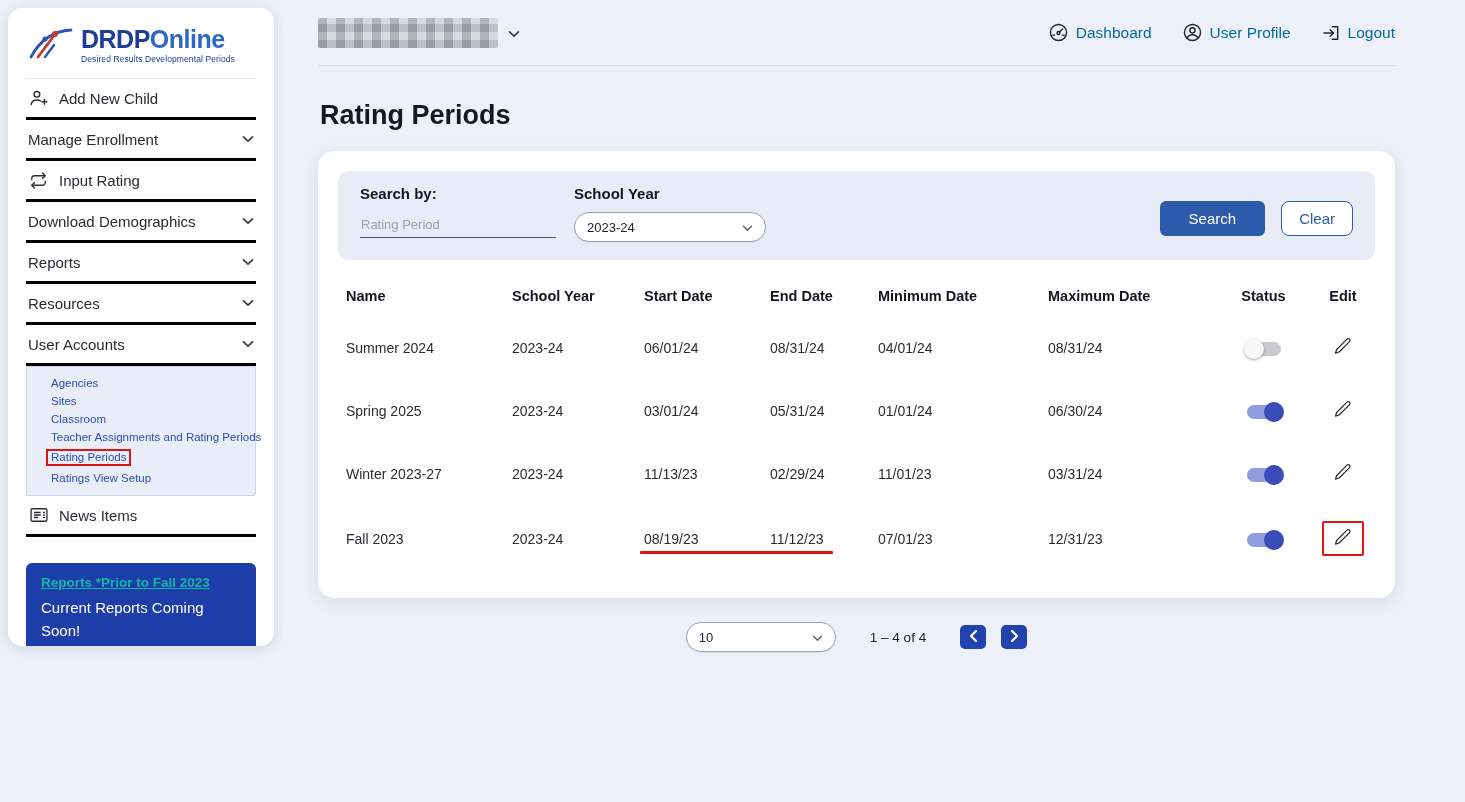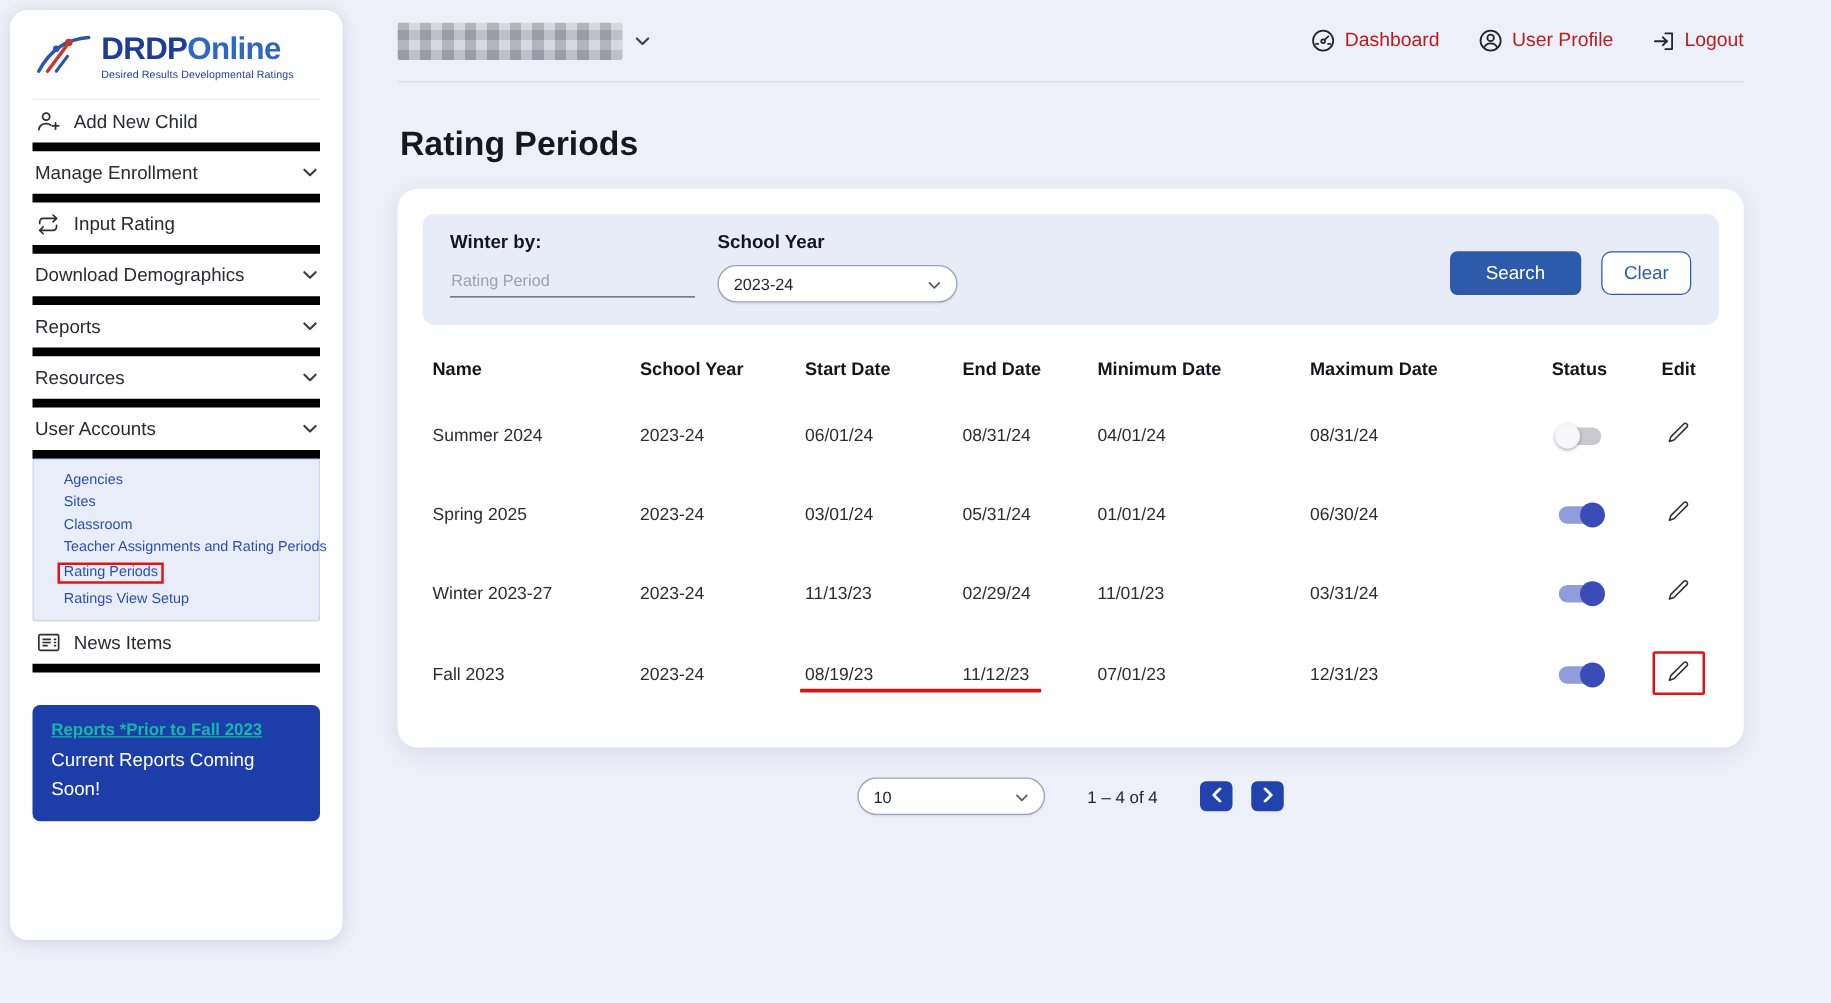--- a/index.html
+++ b/index.html
@@ -3,33 +3,33 @@
 <meta charset="utf-8">
 <style>
   * { box-sizing: border-box; }
   html, body { width: 1465px; height: 802px; margin: 0; padding: 0; overflow: hidden; }
   body { background: #edf0f8; font-family: "Liberation Sans", sans-serif; color: #222; }
 
   .app { display: flex; width: 100%; height: 100%; }
 
   
   .sidebar {
-    width: 266px; min-width: 266px; height: 744px; margin: 8px 8px 8px 8px;
+    width: 266px; min-width: 266px; height: 638px; margin: 8px 8px 8px 8px;
     background: #fff; border-radius: 14px; box-shadow: 0 2px 12px rgba(30,40,90,.14);
     padding: 14px 18px 16px; overflow: hidden; position: relative;
   }
   .logo { display: flex; align-items: center; gap: 7px; padding: 2px 0 12px 2px; border-bottom: 1px solid #e7e9f0; }
   .logo-line { font-weight: 800; font-size: 25px; letter-spacing: -0.5px; line-height: 1; }
   .logo-drdp { color: #1e3d96; }
   .logo-online { color: #2f67c4; }
   .logo-tagline { font-size: 8.5px; color: #1e3d96; margin-top: 2px; letter-spacing: 0.1px; }
 
   .menu-item {
     display: flex; align-items: center; gap: 10px; height: 41px;
-    border-bottom: 7px solid #000000; font-size: 15px; color: #2a2a33;
+    border-bottom: 3px solid #000000; font-size: 15px; color: #2a2a33;
     cursor: pointer; padding: 0 2px;
   }
   .mi-icon { width: 21px; display: inline-flex; justify-content: center; }
   .mi-label { flex: 0 1 auto; }
   .mi-chevron { margin-left: auto; display: inline-flex; align-items: center; }
 
   .submenu {
     background: #e9edf8; border: 1px solid #ccd4ea; border-radius: 2px;
     padding: 7px 0 8px; margin: 0;
   }
@@ -47,21 +47,21 @@
   .main { flex: 1; padding: 0 70px 0 36px; }
   .topbar { height: 66px; display: flex; align-items: center; justify-content: space-between; border-bottom: 1px solid #dcdde4; }
   .agency { display: flex; align-items: center; gap: 10px; cursor: pointer; }
   .agency-blur {
     width: 180px; height: 30px; border-radius: 2px; filter: blur(0.6px);
     background:
       repeating-linear-gradient(90deg, rgba(110,112,124,.38) 0 9px, rgba(205,207,214,.38) 9px 18px),
       repeating-linear-gradient(0deg, #b4b7c1 0 8px, #dddfe5 8px 16px);
   }
   .top-nav { display: flex; align-items: center; gap: 30px; }
-  .nav-link { display: flex; align-items: center; gap: 7px; font-size: 15.5px; color: #b91c1c; cursor: pointer; text-decoration: none; }
+  .nav-link { display: flex; align-items: center; gap: 7px; font-size: 15.5px; color: #0369a1; cursor: pointer; text-decoration: none; }
   .nav-icon { display: inline-flex; }
 
   .page-title { font-size: 27px; font-weight: bold; color: #17171f; margin: 34px 0 20px 2px; }
 
   .card { background: #fff; border-radius: 16px; box-shadow: 0 4px 16px rgba(40,50,100,.10); padding: 20px 20px 26px; }
 
   .search-panel { background: #e8ecf7; border-radius: 10px; padding: 14px 22px 18px; display: flex; align-items: flex-start; gap: 18px; }
   .field-label { display: block; font-weight: bold; font-size: 15px; color: #15151f; margin-bottom: 10px; }
   .underline-input {
     border: none; border-bottom: 1px solid #55555f; background: transparent;
@@ -125,21 +125,21 @@
             <path d="M3 33C12 16 26 7 43 6" stroke="#2b56ae" stroke-width="2.8" stroke-linecap="round"></path>
             <path d="M10 33L25 13" stroke="#bf3a31" stroke-width="2.8" stroke-linecap="round"></path>
             <path d="M17 33l9-12" stroke="#2b56ae" stroke-width="2.4" stroke-linecap="round"></path>
             <circle cx="27" cy="10" r="3" fill="#bf3a31"></circle>
             <circle cx="17" cy="15" r="2.6" fill="#2b56ae"></circle>
           </svg></span>
       <div>
         <div class="logo-line">
           <span class="logo-drdp">DRDP</span><span class="logo-online">Online</span>
         </div>
-        <div class="logo-tagline">Desired Results Developmental Ratings</div>
+        <div class="logo-tagline">Desired Results Developmental Periods</div>
       </div>
     </div>
 
     <nav id="sidebar-menu">
         <div class="menu-item">
           <span class="mi-icon">
             <svg width="20" height="20" viewBox="0 0 24 24" fill="none" stroke="#2e2e36" stroke-width="1.7" stroke-linecap="round" stroke-linejoin="round">
               <circle cx="9.5" cy="7.5" r="3.4"></circle>
               <path d="M2.5 20c.6-3.6 3.4-5.7 7-5.7 1.7 0 3.2.45 4.4 1.3"></path>
               <path d="M18.5 13.5v6"></path>
@@ -269,21 +269,21 @@
           <span>Logout</span>
         </a>
       </nav>
     </header>
 
     <h1 class="page-title">Rating Periods</h1>
 
     <section class="card">
       <div class="search-panel">
         <div>
-          <label class="field-label">Winter by:</label>
+          <label class="field-label">Search by:</label>
           <input class="underline-input" type="text" placeholder="Rating Period" style="">
         </div>
         <div>
           <label class="field-label">School Year</label>
           <div class="select">
             <span>2023-24</span>
             <span><svg width="11" height="7" viewBox="0 0 12 8" fill="none">
                   <path d="M1.5 1.5L6 6l4.5-4.5" stroke="#5a5a64" stroke-width="1.6" stroke-linecap="round" stroke-linejoin="round"></path>
                 </svg></span>
           </div>

